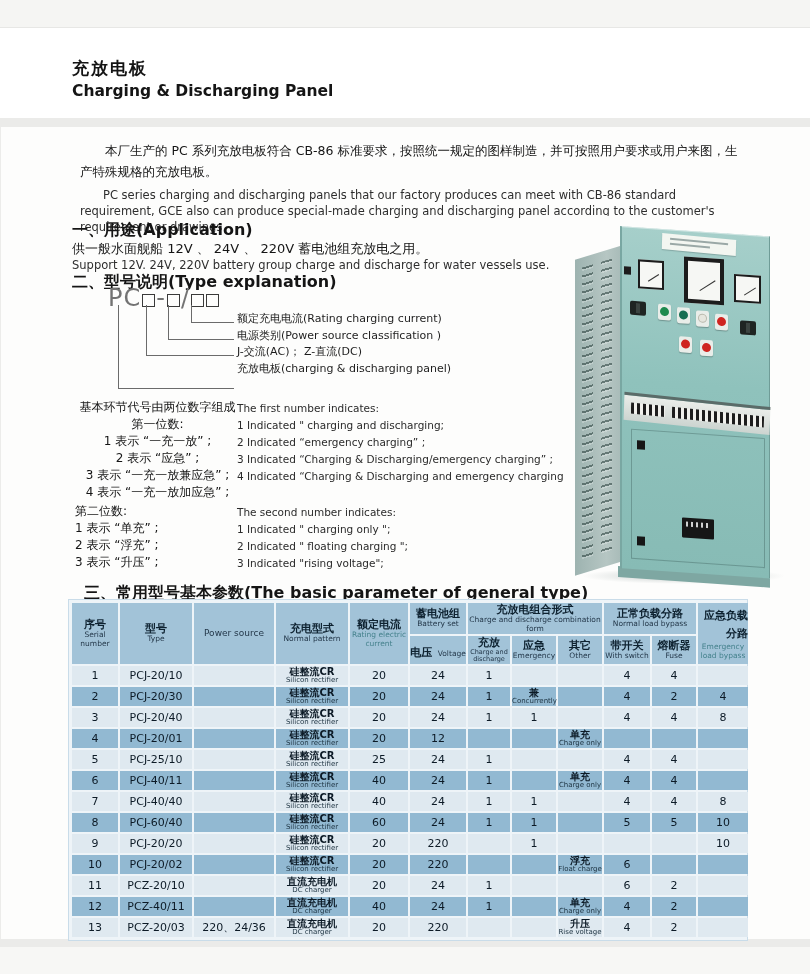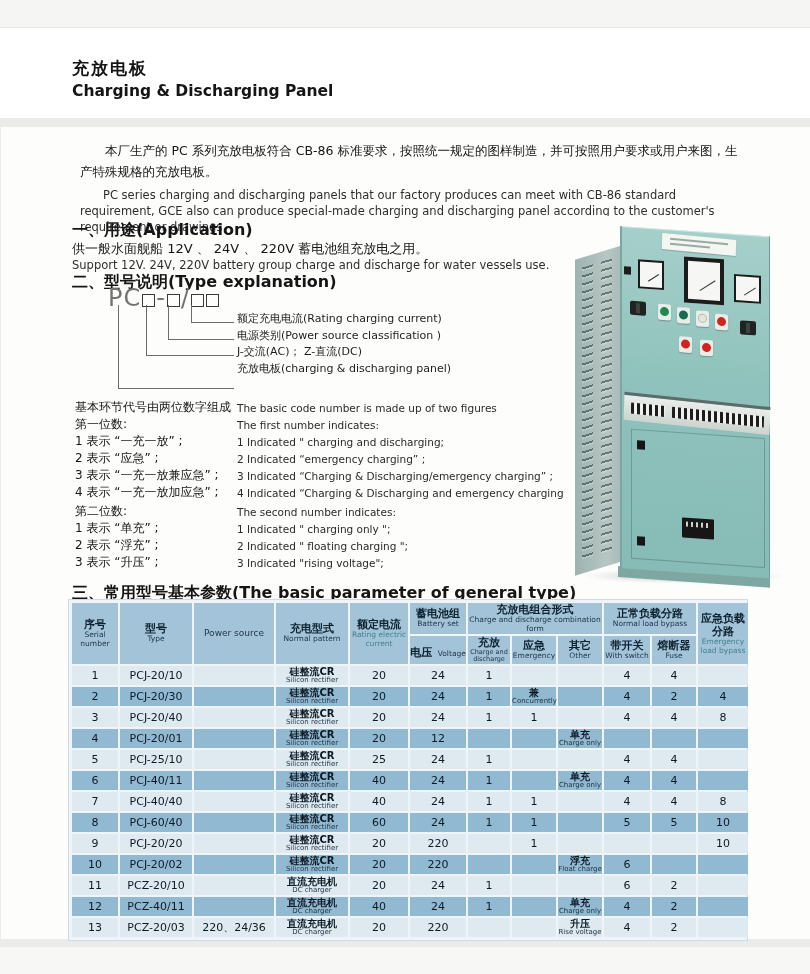--- a/index.html
+++ b/index.html
@@ -35,33 +35,33 @@
 
   .conn{position:absolute;border-left:1px solid #6b6b6b;border-bottom:1px solid #6b6b6b;}
   .conn1{left:191px;top:305px;width:42px;height:17px;}
   .conn2{left:168px;top:305px;width:65px;height:34px;}
   .conn3{left:146px;top:305px;width:87px;height:50px;}
   .conn4{left:118px;top:305px;width:115px;height:83px;}
   .diagram-labels{left:237px;top:311px;font-size:11px;line-height:16.5px;color:#1d1d1d;}
 
   .digit-block-cn{font-size:12px;line-height:17px;}
   .digit-block-en{font-size:10.5px;line-height:17px;color:#2a2a2a;}
-  .fd-cn{left:75px;top:399px;width:165px;}
+  .fd-cn{left:75px;top:399px;width:165px;text-align:center;}
   .fd-en{left:237px;top:400px;width:430px;}
   .sd-cn{left:75px;top:503px;width:165px;}
   .sd-en{left:237px;top:504px;width:430px;}
 
-  .h-param{left:72px;top:583px;}
+  .h-param{left:84px;top:583px;}
 
   
   .tbl-wrap{left:68px;top:599px;width:680px;background:#eef4f8;padding:1px;border:1px solid #c9dce9;box-sizing:border-box;}
   table.params{border-collapse:separate;border-spacing:2px;width:676px;table-layout:fixed;}
   table.params th{background:#a2c3d8;padding:1px 0;vertical-align:middle;text-align:center;}
   table.params th .cn{font-size:11px;font-weight:bold;color:#0e2230;line-height:12px;}
-  table.params th .cn.two{line-height:13px;}
+  table.params th .cn.two{line-height:18px;text-align:right;}
   table.params th .en{font-size:7.5px;font-weight:normal;color:#24384a;line-height:8.5px;}
   table.params th.teal .en{color:#45828d;}
   table.params th .en.tiny{font-size:6.5px;line-height:7px;}
   table.params td{padding:0;height:19px;text-align:center;vertical-align:middle;font-size:11px;color:#0c1a26;}
   table.params tr.light td{background:#dfe9f0;}
   table.params tr.dark td{background:#92b9d2;}
   table.params td .cn{font-size:10px;font-weight:bold;line-height:10px;}
   table.params td .en{font-size:7px;line-height:7px;color:#1c3240;}
   col.c-no{width:46px;} col.c-type{width:72px;} col.c-pow{width:80px;}
   col.c-pat{width:72px;} col.c-cur{width:58px;} col.c-vol{width:56px;}
@@ -142,21 +142,20 @@
 
 <div class="abs digit-block-cn fd-cn">
     <div>基本环节代号由两位数字组成</div>
     <div>第一位数:</div>
     <div>1 表示 “一充一放” ;</div>
     <div>2 表示 “应急” ;</div>
     <div>3 表示 “一充一放兼应急” ;</div>
     <div>4 表示 “一充一放加应急” ;</div>
   </div>
 <div class="abs digit-block-en fd-en">
-    <div>The basic code number is made up of two figures</div>
     <div>The first number indicates:</div>
     <div>1 Indicated " charging and discharging;</div>
     <div>2 Indicated “emergency charging” ;</div>
     <div>3 Indicated “Charging &amp; Discharging/emergency charging” ;</div>
     <div>4 Indicated “Charging &amp; Discharging and emergency charging” ;</div>
   </div>
 <div class="abs digit-block-cn sd-cn">
     <div>第二位数:</div>
     <div>1 表示 “单充” ;</div>
     <div>2 表示 “浮充” ;</div>

